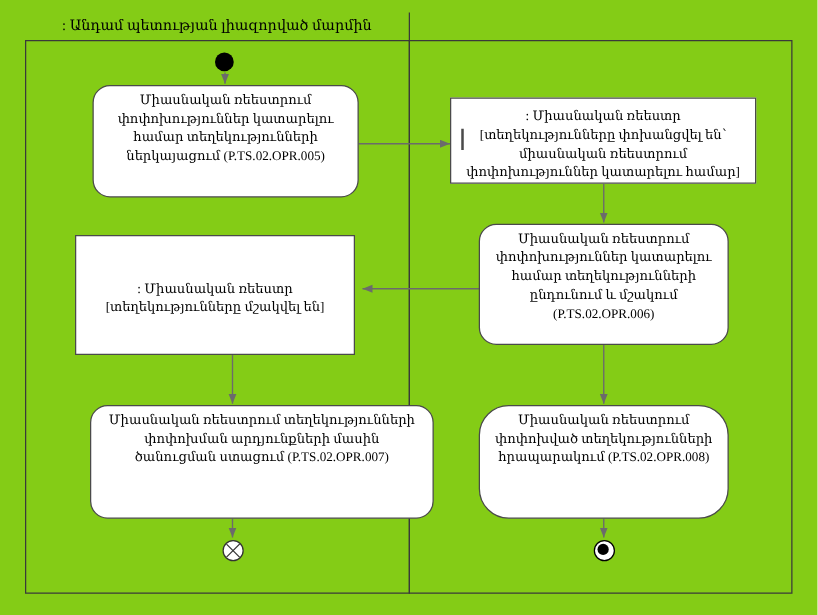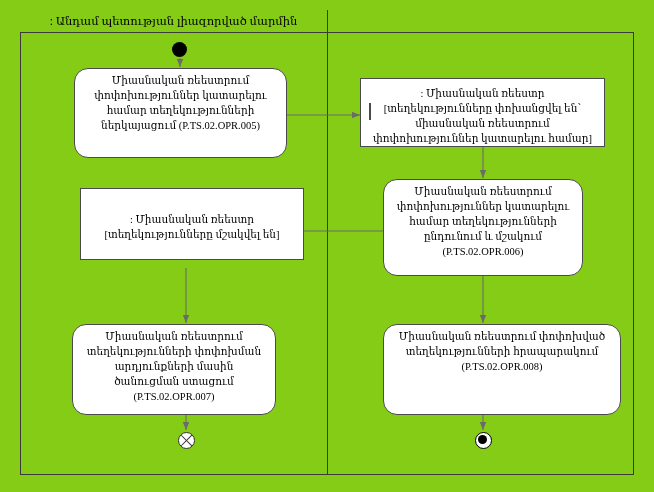--- a/index.html
+++ b/index.html
@@ -190,29 +190,29 @@
 
   <div class="node object" style="left:360px; top:78px; width:245px; height:69px;">
     <div class="object-pin" style="top:24px;"></div>
     <span class="obj-text">: Միասնական ռեեստր [տեղեկությունները փոխանցվել են՝ միասնական ռեեստրում փոփոխություններ կատարելու համար]</span>
   </div>
 
   <div class="node action" style="left:383px; top:179px; width:200px; height:97px;">
     <span>Միասնական ռեեստրում փոփոխություններ կատարելու համար տեղեկությունների ընդունում և մշակում (P.TS.02.OPR.006)</span>
   </div>
 
-  <div class="node object" style="left:80px; top:188px; width:224px; height:72px;">
+  <div class="node object" style="left:60px; top:188px; width:224px; height:96px;">
     <span class="obj-text">: Միասնական ռեեստր [տեղեկությունները մշակվել են]</span>
   </div>
 
-  <div class="node action" style="left:72px; top:324px; width:204px; height:91px;">
+  <div class="node action" style="left:72px; top:324px; width:275px; height:91px;">
     <span>Միասնական ռեեստրում տեղեկությունների փոփոխման արդյունքների մասին ծանուցման ստացում (P.TS.02.OPR.007)</span>
   </div>
 
-  <div class="node action" style="left:383px; top:324px; width:238px; height:91px;">
+  <div class="node action" style="left:383px; top:324px; width:200px; height:91px;border-radius:24px;">
     <span>Միասնական ռեեստրում փոփոխված տեղեկությունների հրապարակում (P.TS.02.OPR.008)</span>
   </div>
 
   <div class="flow-final-node" style="left:178px; top:432px;">
     <span class="x1"></span>
     <span class="x2"></span>
   </div>
 
   <div class="final-node" style="left:475px; top:432px;"></div>
 

